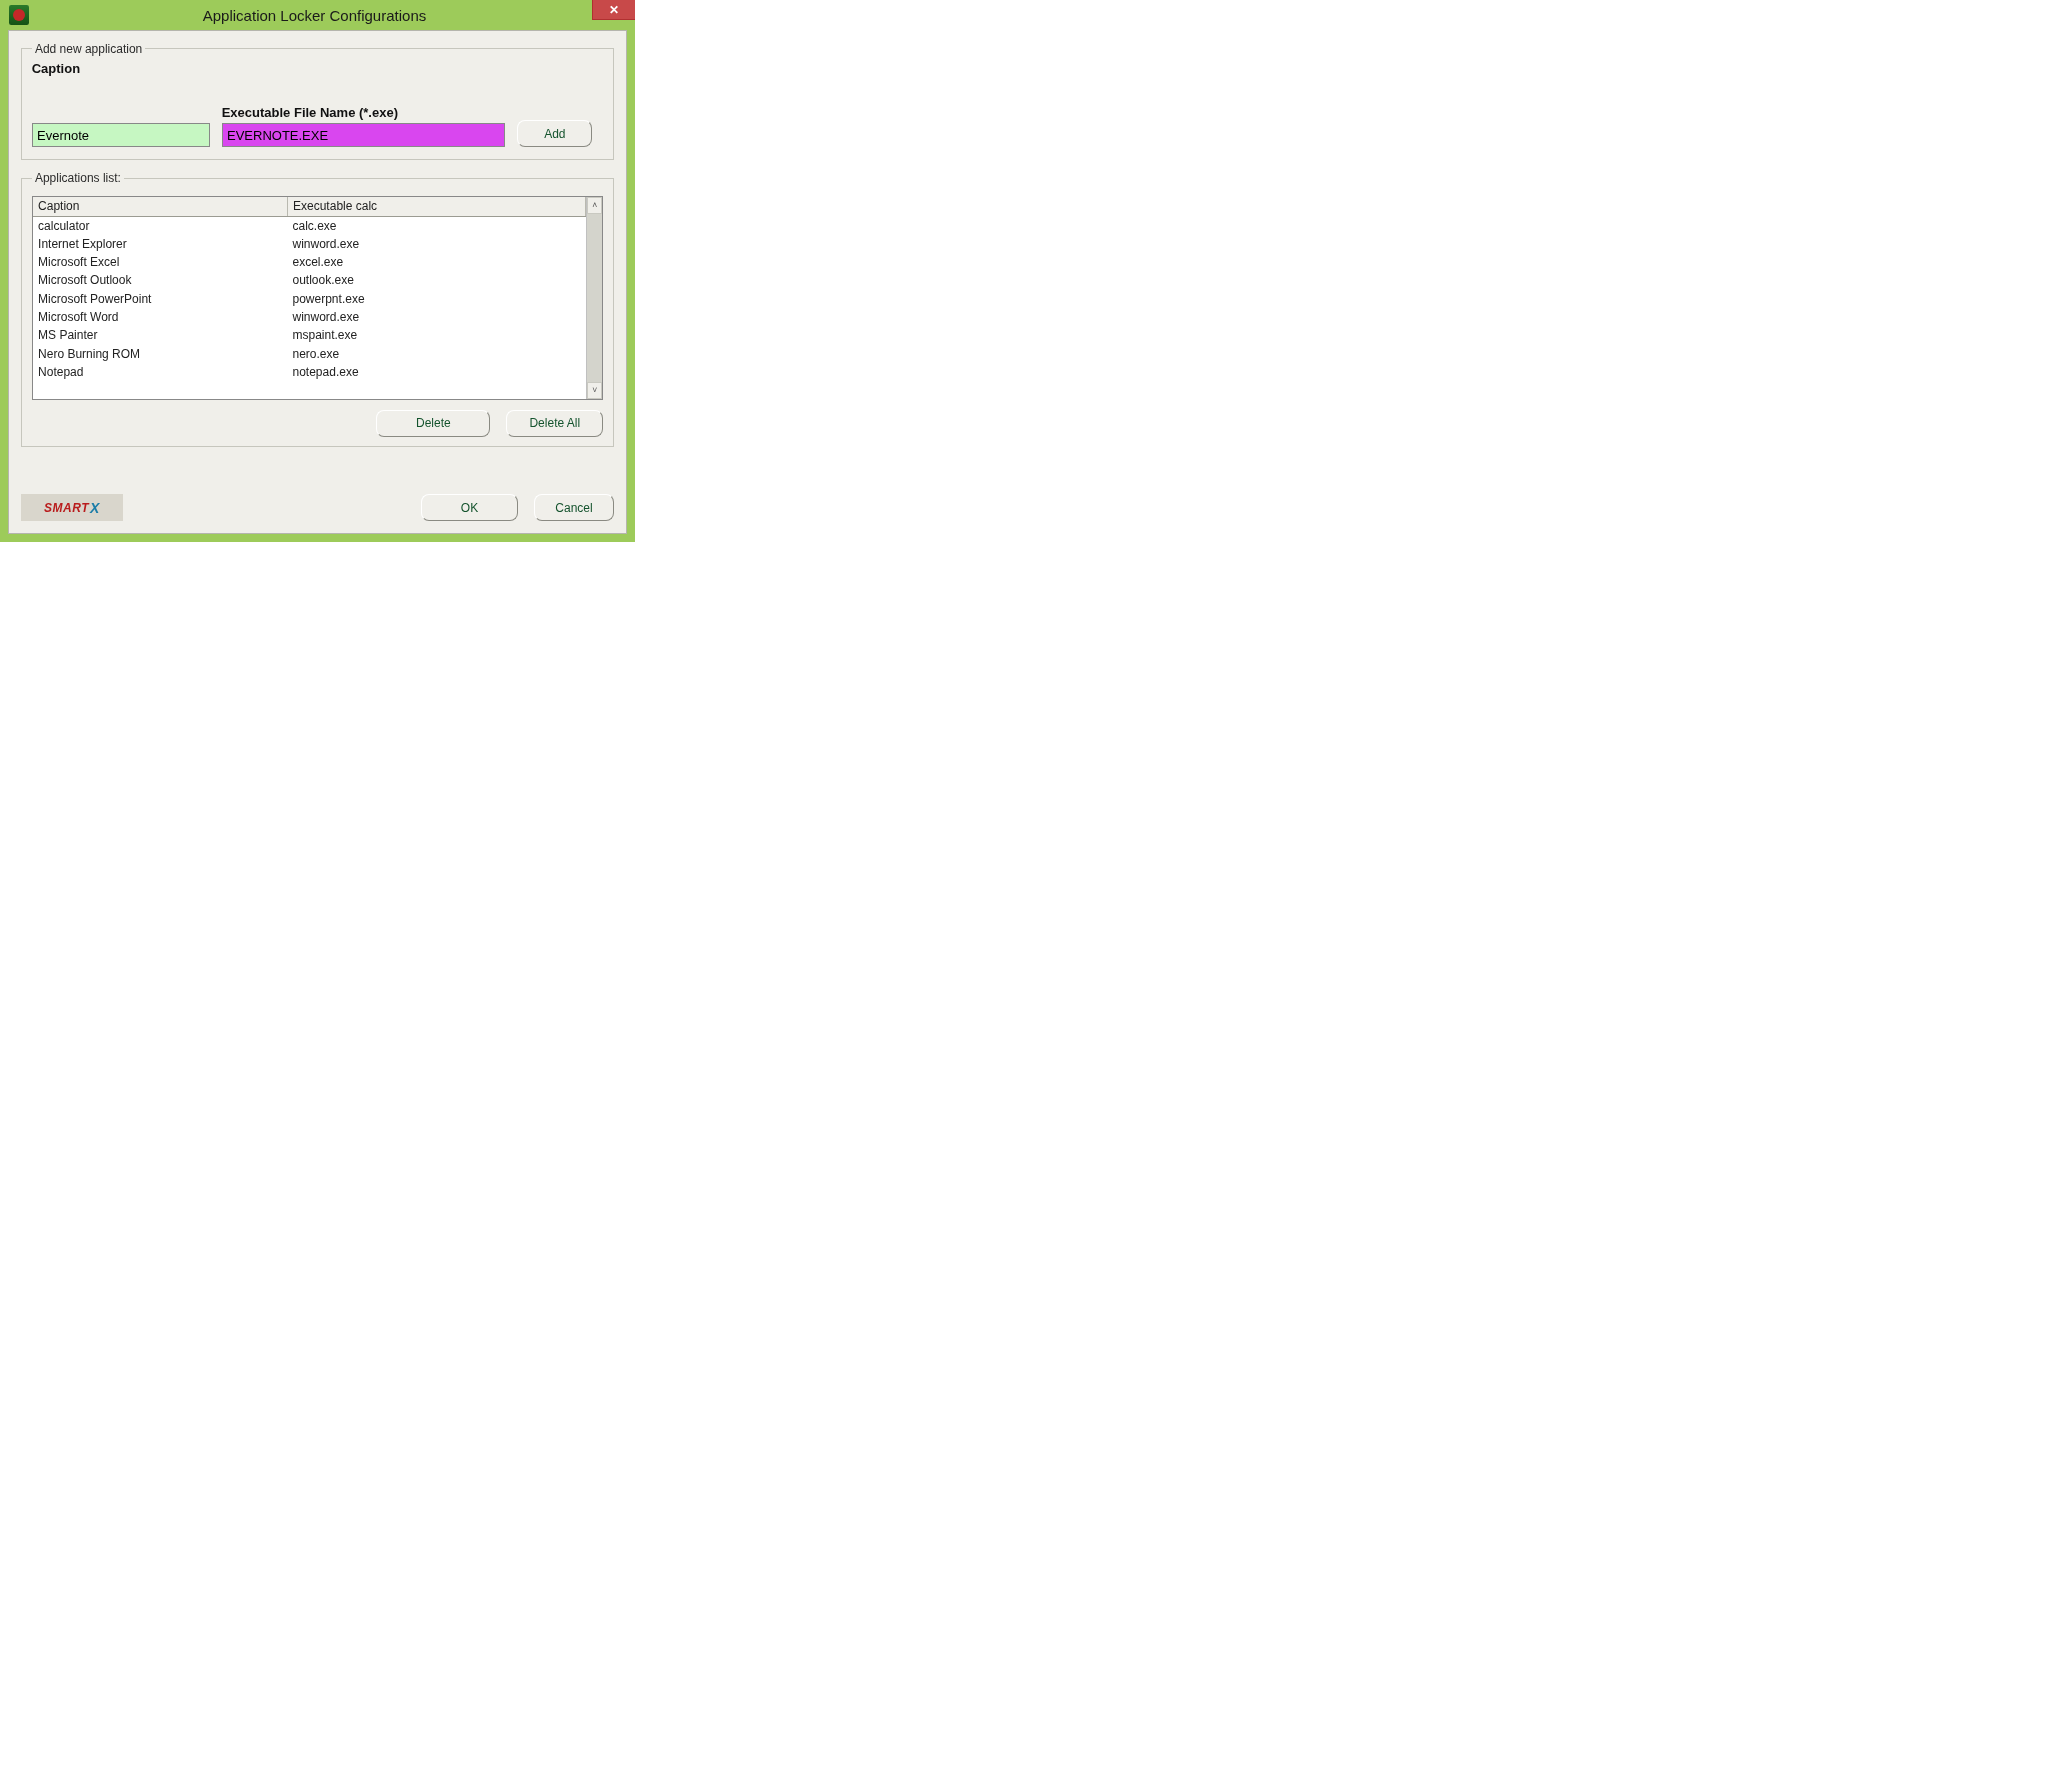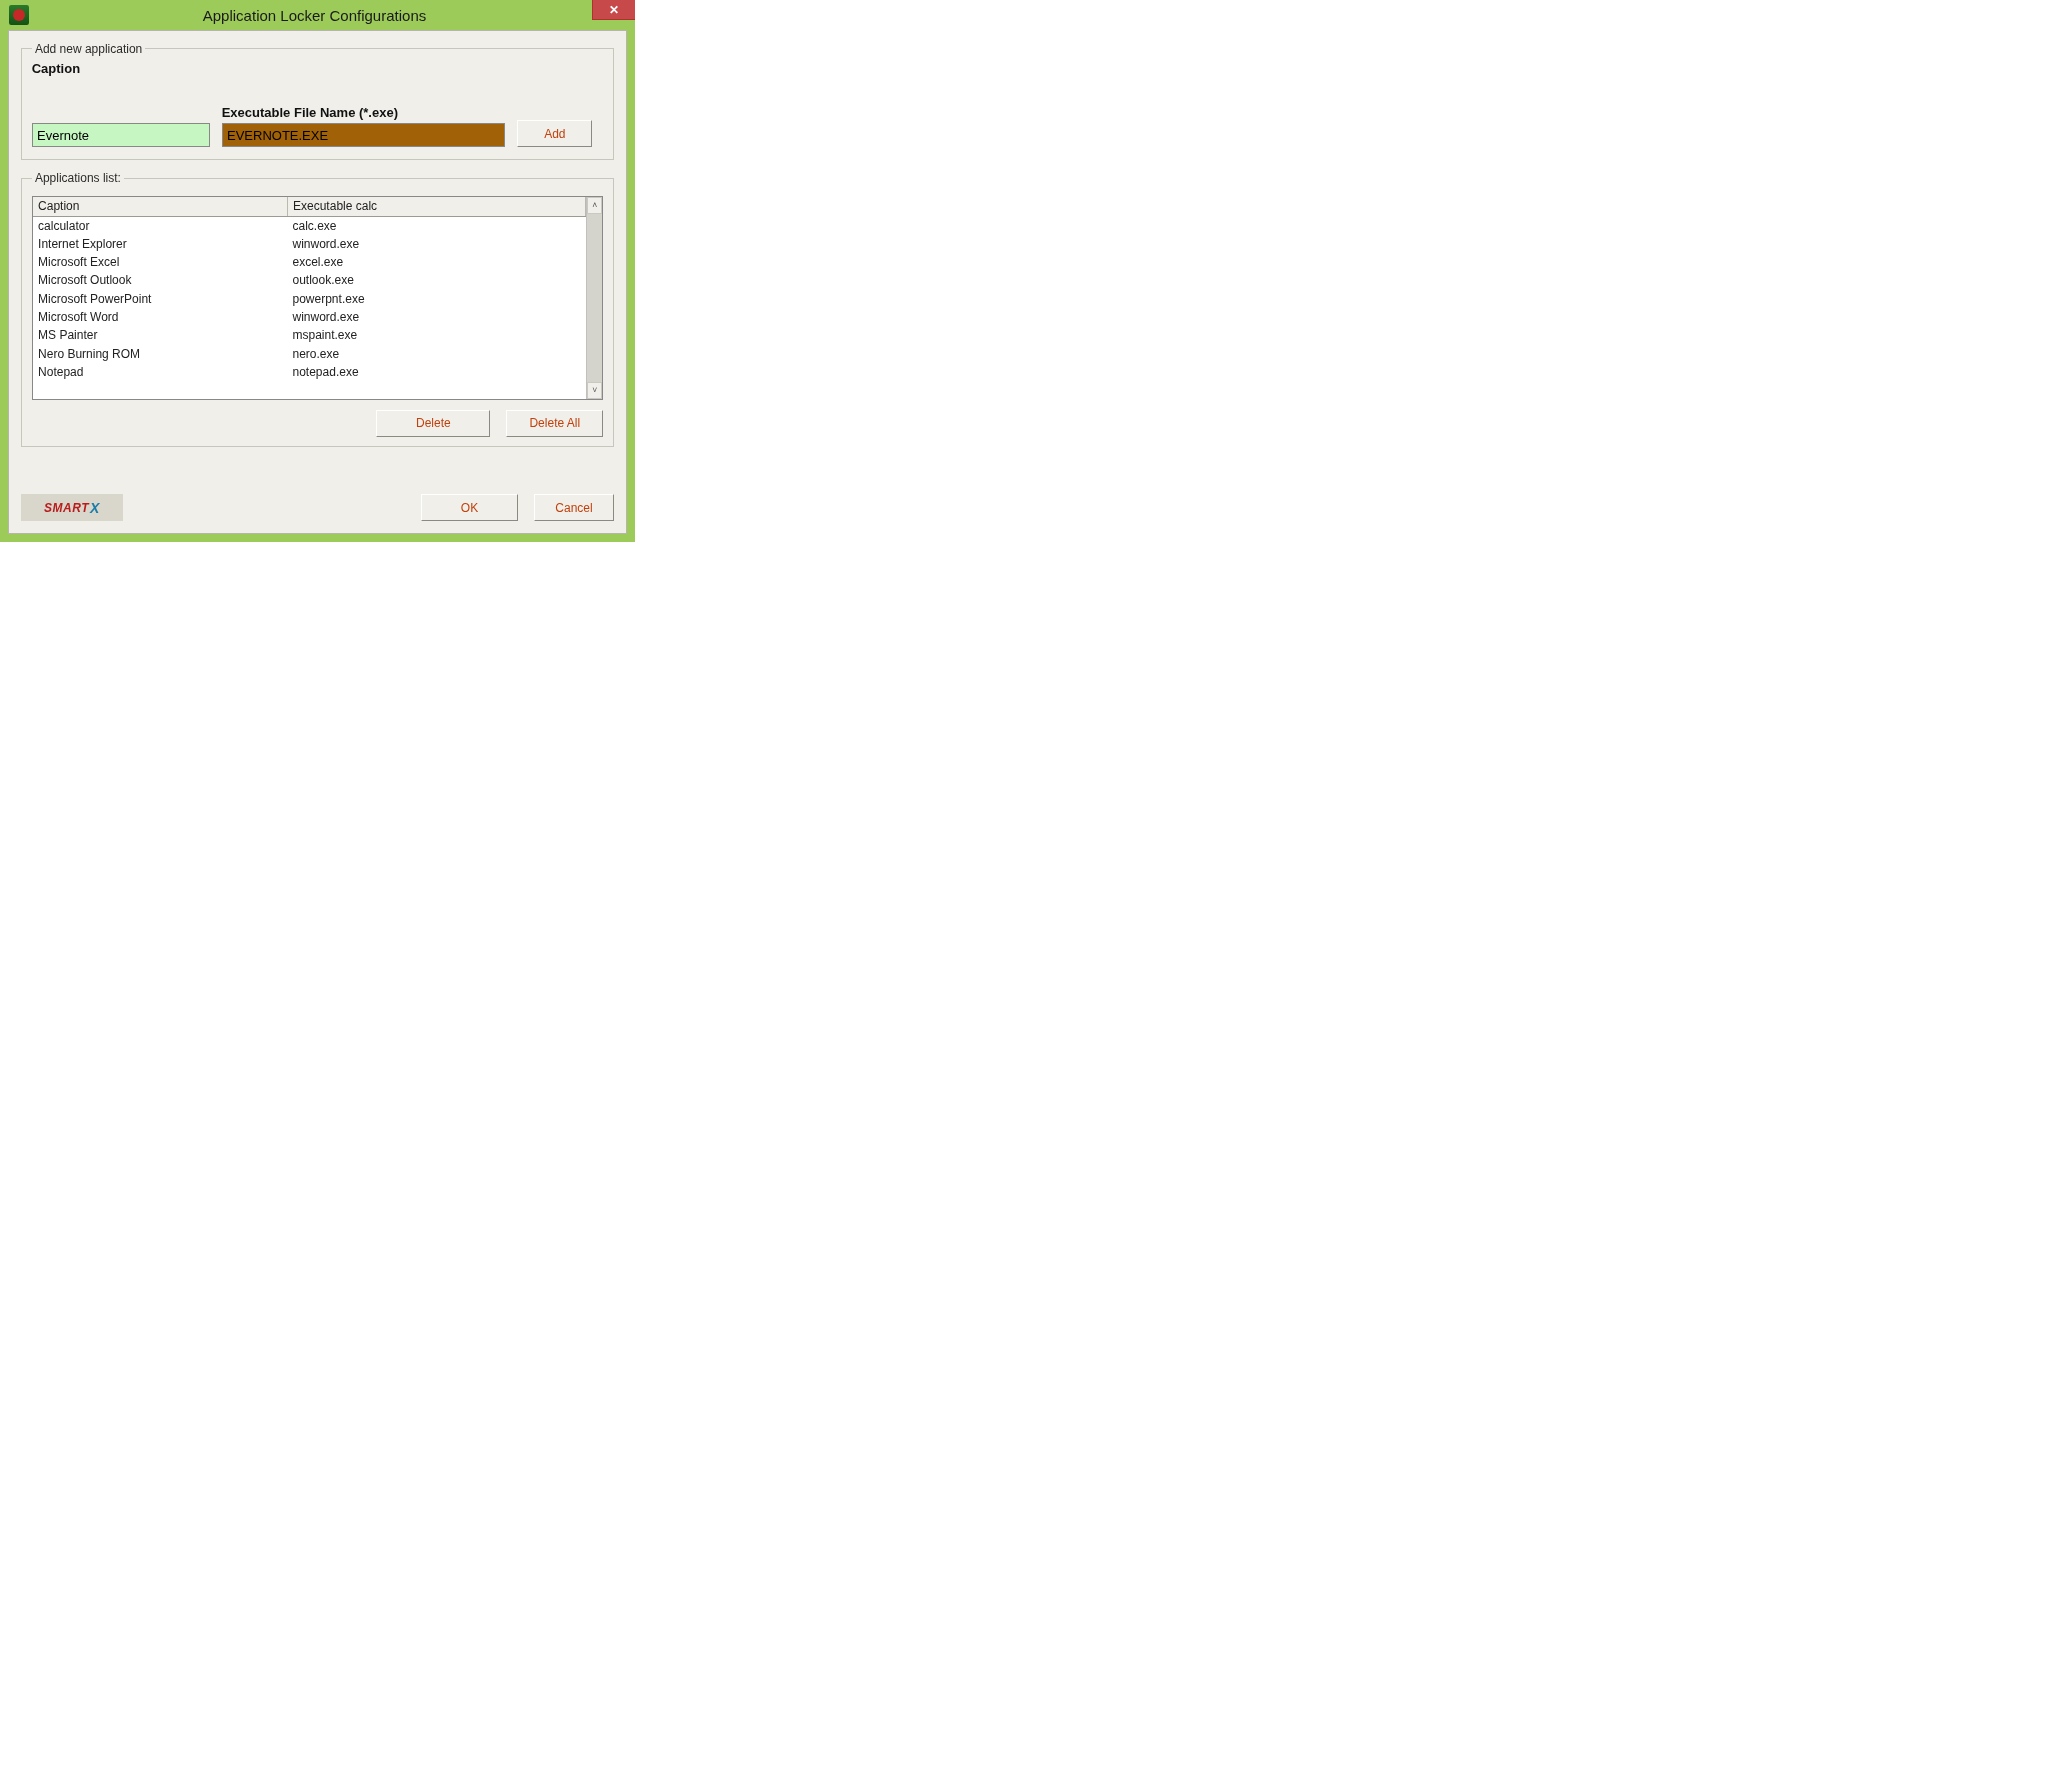--- a/index.html
+++ b/index.html
@@ -99,35 +99,36 @@
   }
   .text-in {
     width: 100%;
     height: 24px;
     border: 0.5px solid #888;
     padding: 1.1px 4.3px;
     font-size: 13px;
     outline: none;
   }
   .in-caption { background: #c6f7c2; margin-top: 44px; }
-  .in-exe     { background: #a16207; }
+  .in-exe     { background: #d946ef; }
   .btn {
     height: 27px;
     background: #f0efea;
     border-top: 0.5px solid #fff;
     border-left: 0.5px solid #fff;
     border-right: 1.1px solid #8a8a82;
     border-bottom: 1.1px solid #8a8a82;
     font-size: 12px;
-    color: #c2410c;
+    color: #14532d;
     cursor: pointer;
     display: inline-flex;
     align-items: center;
     justify-content: center;
     padding: 0 9.7px;
+    border-radius: 8px;
   }
   .btn-add { width: 75px; }
   fieldset.list-group {
     padding: 10.8px 9.7px 9.7px 9.7px;
   }
   .table-wrap {
     border: 0.5px solid #888;
     background: #fff;
     position: relative;
     display: flex;

